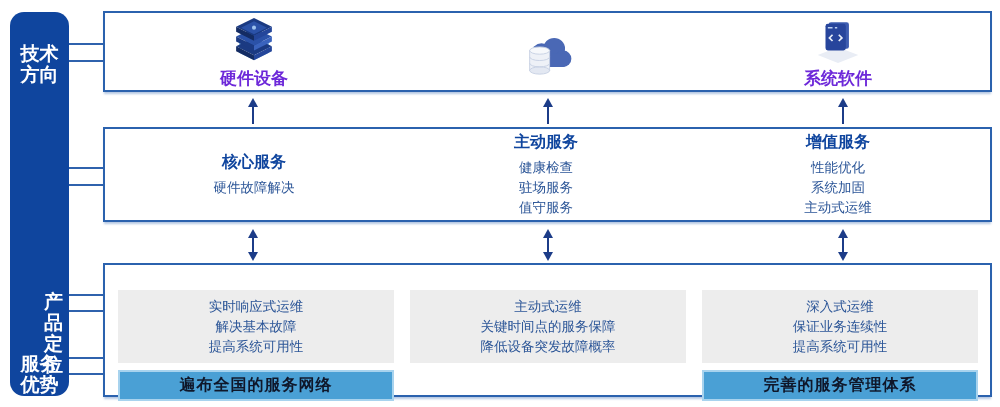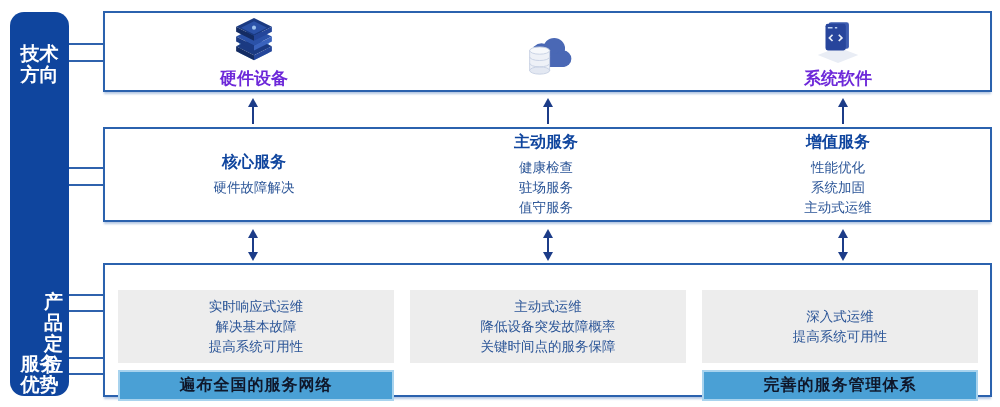--- a/index.html
+++ b/index.html
@@ -172,26 +172,27 @@
       <div class="gray-box">
         <div class="gray-line">实时响应式运维</div>
         <div class="gray-line">解决基本故障</div>
         <div class="gray-line">提高系统可用性</div>
       </div>
       <div class="blue-bar">遍布全国的服务网络</div>
     </div>
     <div class="bcol bcol-1">
       <div class="gray-box">
         <div class="gray-line">主动式运维</div>
+        <div class="gray-line">关键时间点的服务保障</div>
         <div class="gray-line">降低设备突发故障概率</div>
-        <div class="gray-line">关键时间点的服务保障</div>
       </div>
     </div>
     <div class="bcol bcol-2">
       <div class="gray-box">
         <div class="gray-line">深入式运维</div>
+        <div class="gray-line">保证业务连续性</div>
         <div class="gray-line">提高系统可用性</div>
       </div>
       <div class="blue-bar">完善的服务管理体系</div>
     </div>
   </div>
 
 </div>
 
 </body></html>

